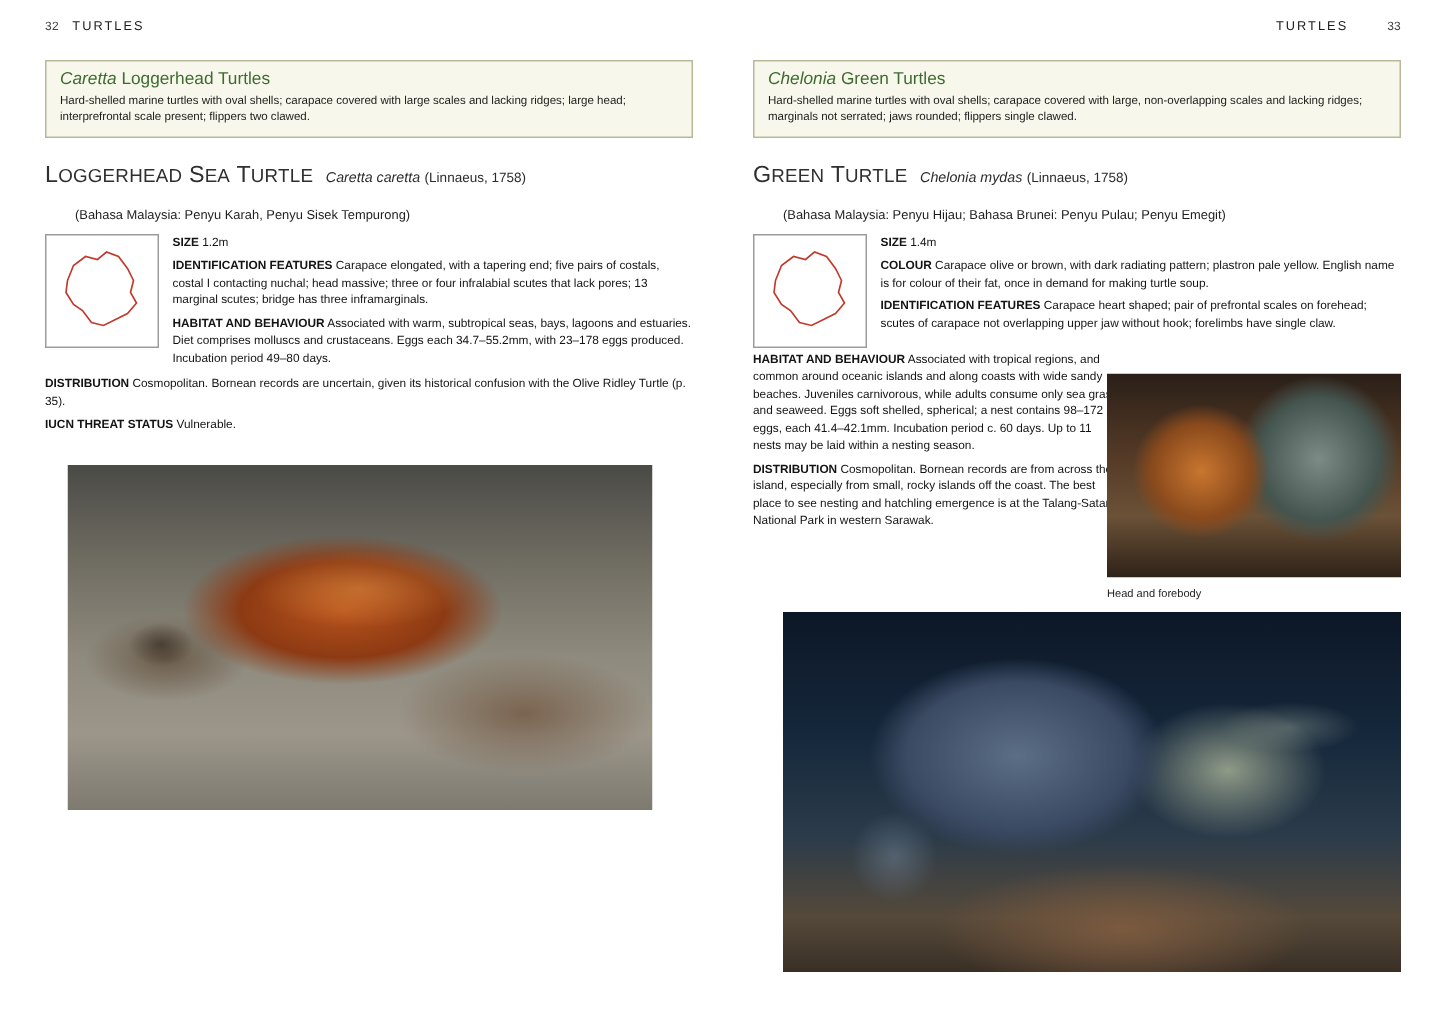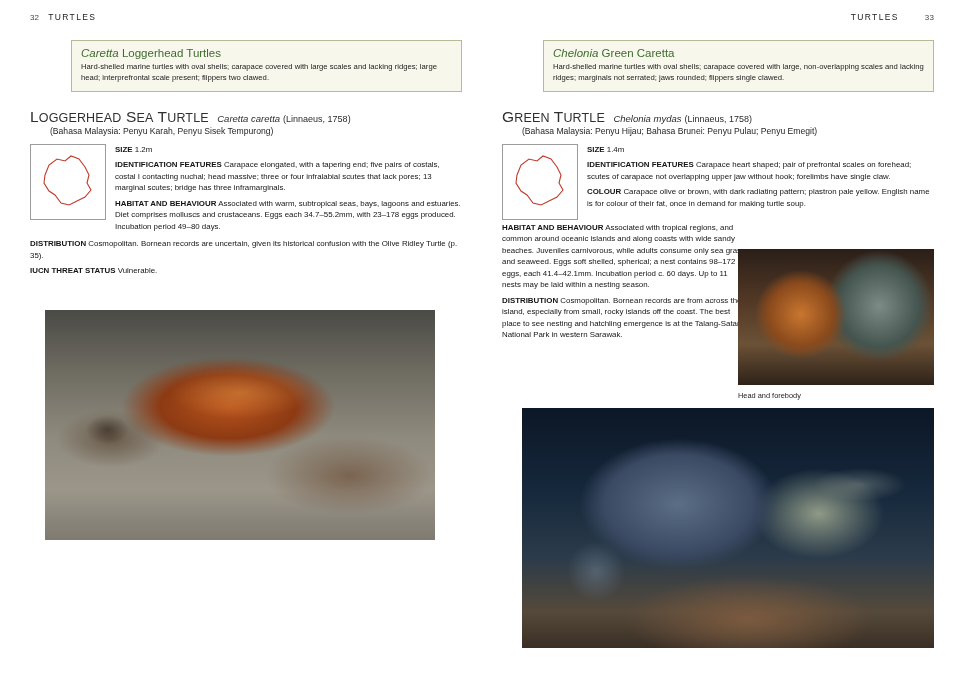--- a/index.html
+++ b/index.html
@@ -53,21 +53,20 @@
   }
   .runhead.left .runhead-title { margin-left: 9px; }
   .runhead.right .folio { margin-left: 26px; }
 
   
   .family-box {
     margin-top: 14px;
     border: 1px solid #b9b99a;
     background: #f7f7ec;
     padding: 6px 9px 7px 9px;
-    margin-left: 41px;
   }
   .family-title {
     font-size: 11.5px;
     color: #3f6b2f;
     margin-bottom: 3px;
   }
   .family-title .genus {
     font-style: italic;
     color: #3f6b2f;
   }
@@ -94,21 +93,21 @@
     margin-left: 4px;
   }
   .authority {
     font-size: 9px;
     color: #2b2b2b;
     margin-left: 3px;
   }
   .local-names {
     font-size: 8.6px;
     color: #1f1f1f;
-    margin-top: 0;
+    margin-top: 12px;
     padding-left: 20px;
   }
 
   
   .content-row {
     margin-top: 8px;
     display: flex;
     align-items: flex-start;
   }
   .map-box {
@@ -298,21 +297,21 @@
   <div class="page right">
 
     <div class="runhead right">
       <span class="runhead-title">TURTLES</span>
       <span class="folio">33</span>
     </div>
 
     <div class="family-box">
       <div class="family-title">
         <span class="genus">Chelonia</span>
-        <span>Green Caretta</span>
+        <span>Green Turtles</span>
       </div>
       <div class="family-desc">Hard-shelled marine turtles with oval shells; carapace covered with large, non-overlapping scales and lacking ridges; marginals not serrated; jaws rounded; flippers single clawed.</div>
     </div>
 
     <div class="species-block">
       <span class="species-name">
         <span class="cap">G</span><span class="sc">REEN</span>
         <span class="cap">T</span><span class="sc">URTLE</span>
       </span><span class="sci-name">Chelonia mydas</span><span class="authority">(Linnaeus, 1758)</span>
       <div class="local-names">(Bahasa Malaysia: Penyu Hijau; Bahasa Brunei: Penyu Pulau; Penyu Emegit)</div>
@@ -323,26 +322,26 @@
         <svg width="72" height="72" viewBox="0 0 72 72">
           <path d="M14 30 L18 20 L26 14 L34 16 L40 11 L48 14 L54 22 L58 30 L56 38 L60 45 L54 52 L46 56 L38 60 L30 58 L24 50 L18 46 L13 38 Z" fill="#ffffff" stroke="#c0392b" stroke-width="1.1"></path>
         </svg>
       </div>
       <div class="text-col">
         <p>
           <span class="lbl">SIZE</span>
           <span>1.4m</span>
         </p>
         <p>
+          <span class="lbl">COLOUR</span>
+          <span>Carapace olive or brown, with dark radiating pattern; plastron pale yellow. English name is for colour of their fat, once in demand for making turtle soup.</span>
+        </p>
+        <p>
           <span class="lbl">IDENTIFICATION FEATURES</span>
           <span>Carapace heart shaped; pair of prefrontal scales on forehead; scutes of carapace not overlapping upper jaw without hook; forelimbs have single claw.</span>
-        </p>
-        <p>
-          <span class="lbl">COLOUR</span>
-          <span>Carapace olive or brown, with dark radiating pattern; plastron pale yellow. English name is for colour of their fat, once in demand for making turtle soup.</span>
         </p>
       </div>
     </div>
 
     <div class="below-map right-text-wrap">
       <p>
         <span class="lbl">HABITAT AND BEHAVIOUR</span>
         <span>Associated with tropical regions, and common around oceanic islands and along coasts with wide sandy beaches. Juveniles carnivorous, while adults consume only sea grass and seaweed. Eggs soft shelled, spherical; a nest contains 98–172 eggs, each 41.4–42.1mm. Incubation period c. 60 days. Up to 11 nests may be laid within a nesting season.</span>
       </p>
       <p>

